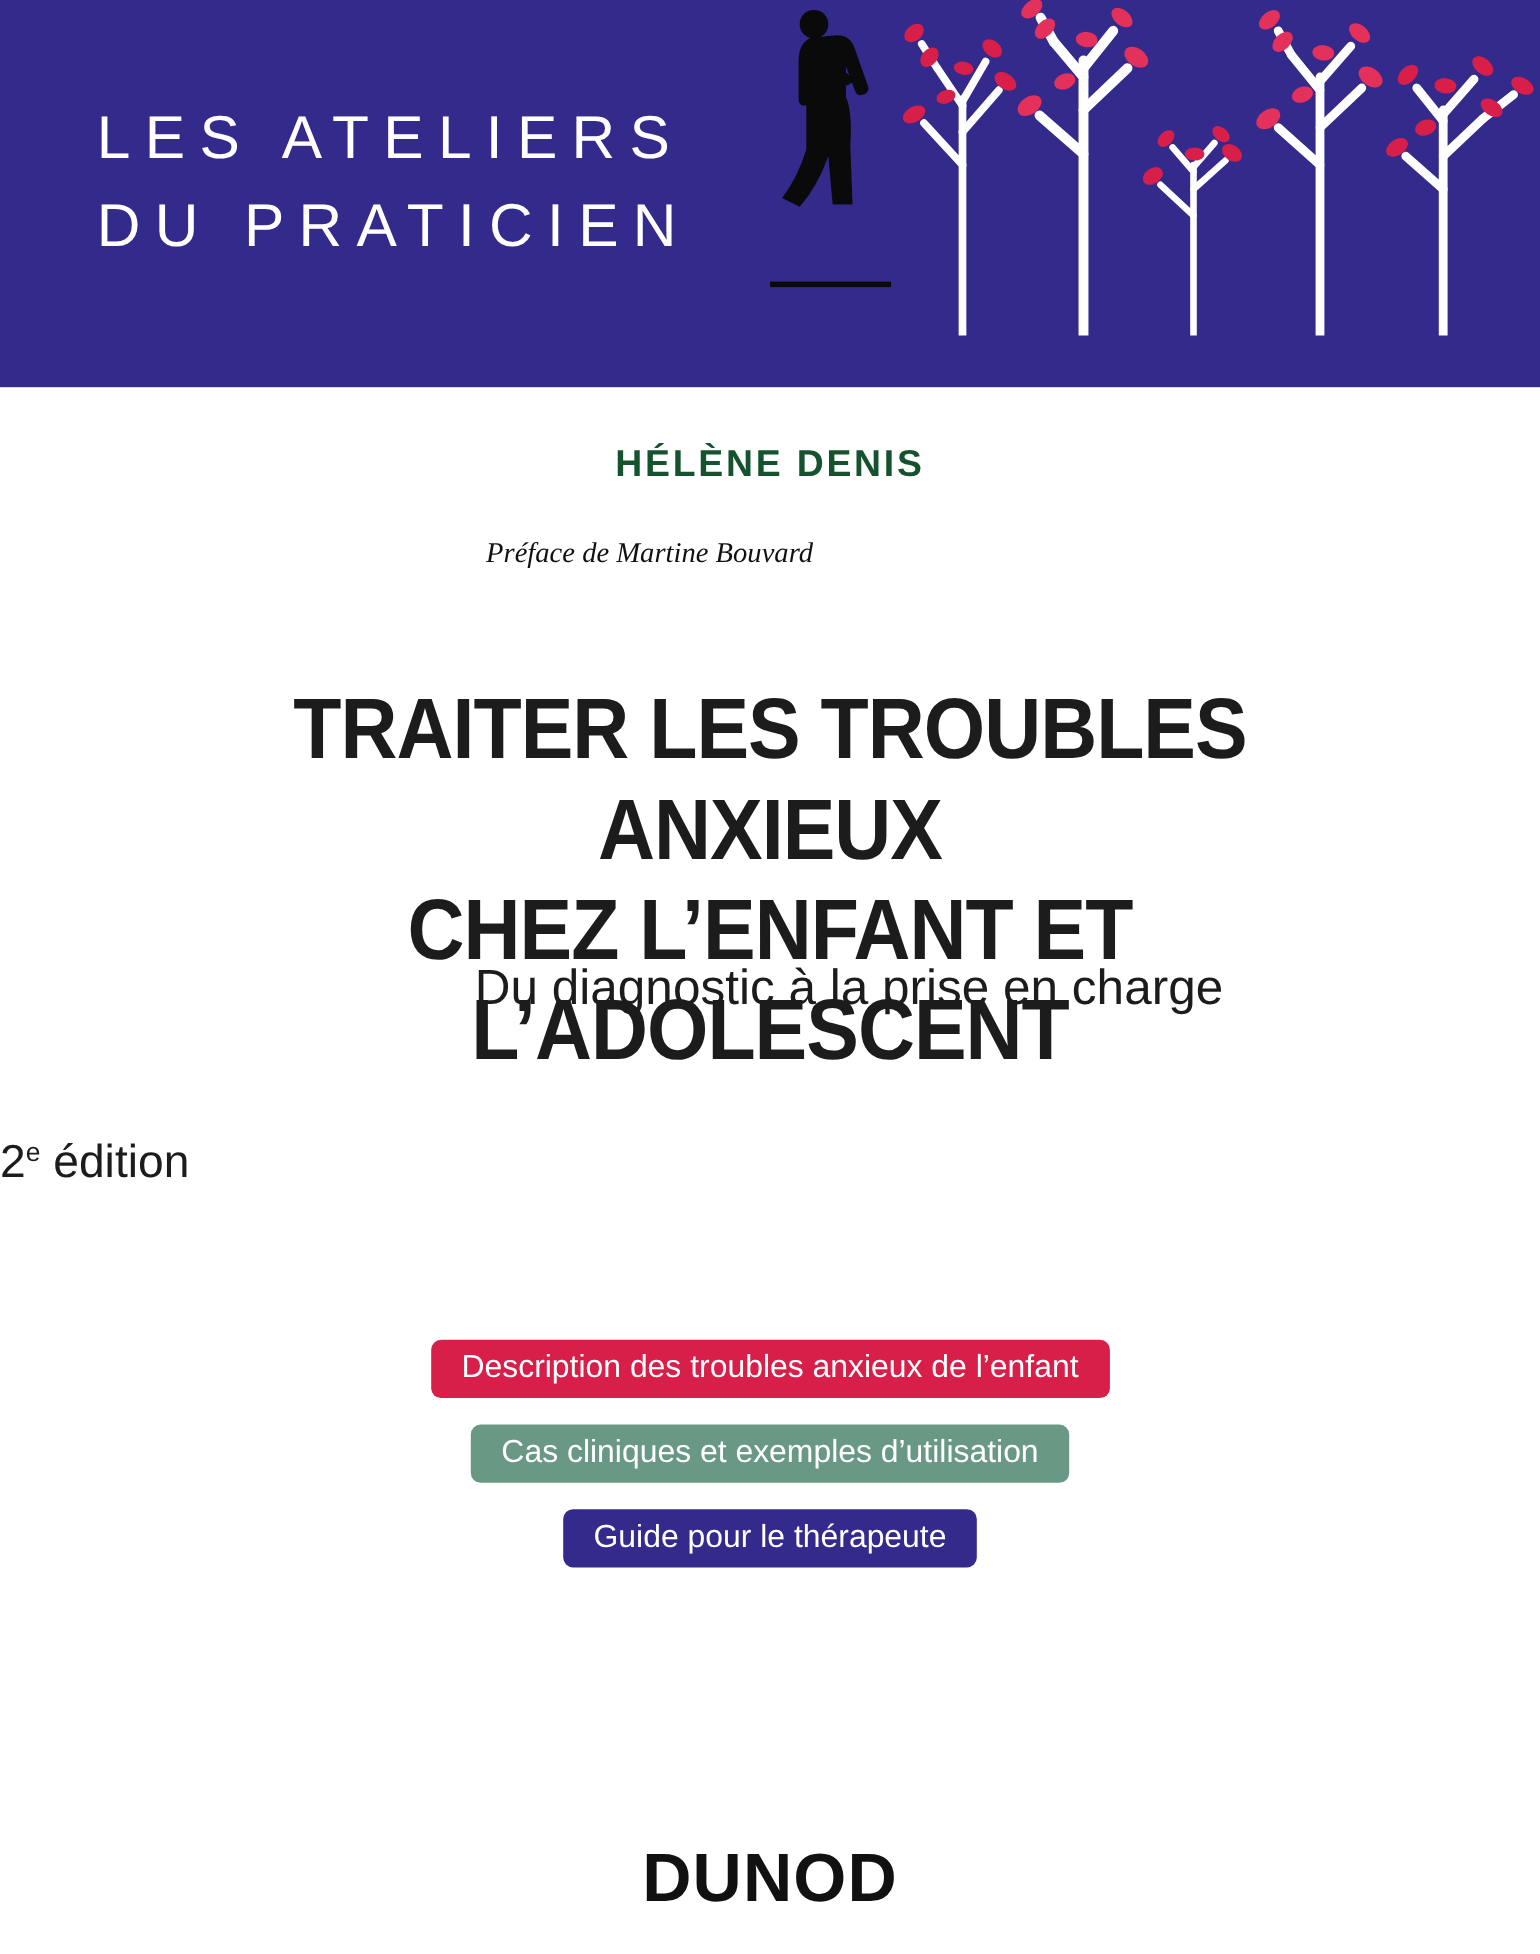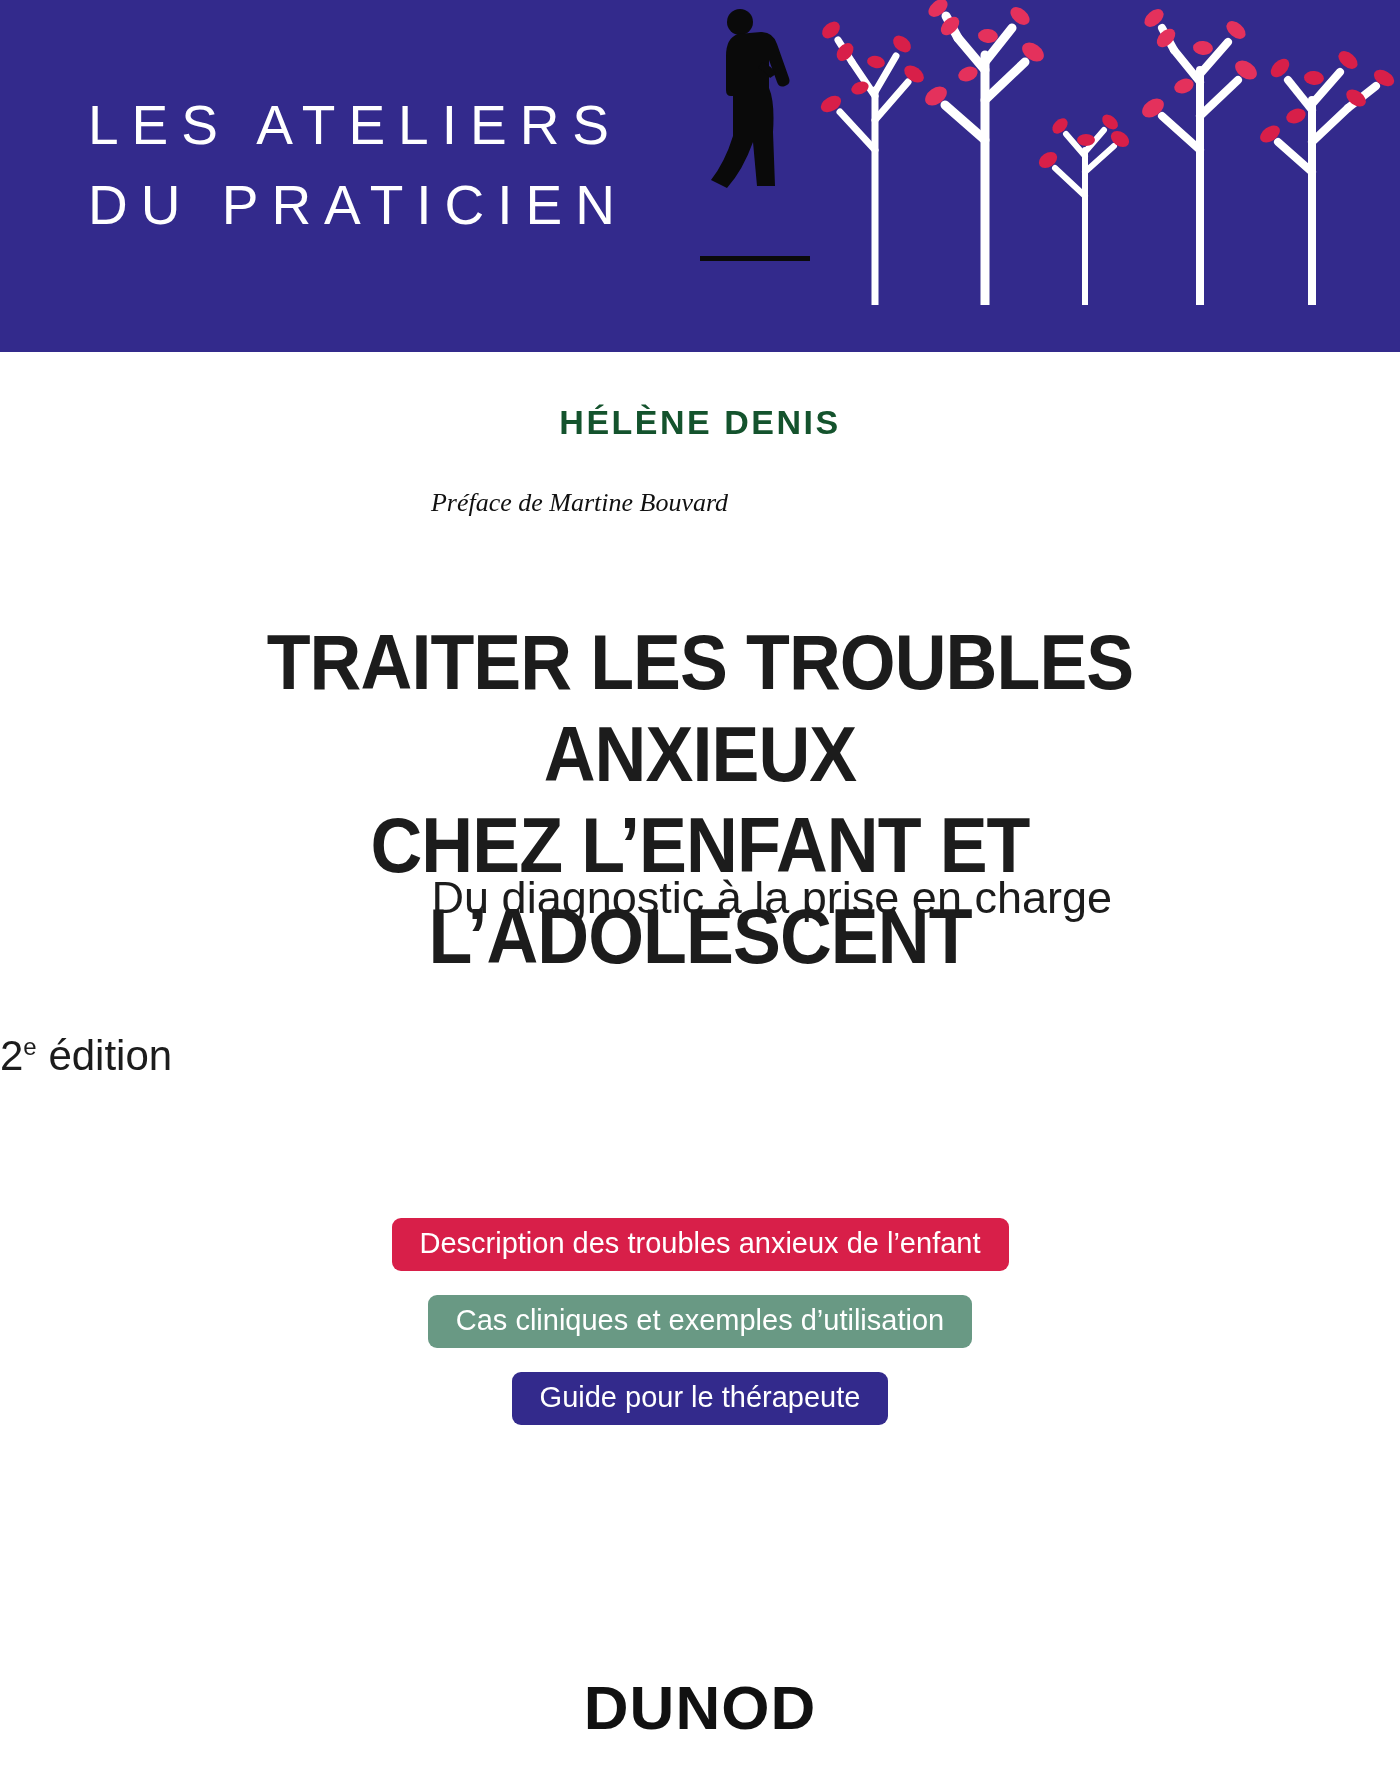--- a/index.html
+++ b/index.html
@@ -52,21 +52,21 @@
     width: 1400px;
     text-align: center;
     color: #14532d;
     font-size: 34px;
     font-weight: bold;
     letter-spacing: 2.5px;
   }
   .preface {
     position: absolute;
     top: 488px;
-    left: 0;
+    left: 11px;
     width: 1159px;
     text-align: center;
     color: #111111;
     font-size: 26px;
     font-style: italic;
     font-family: "Liberation Serif", serif;
   }
 
   .main-title {
     position: absolute;

